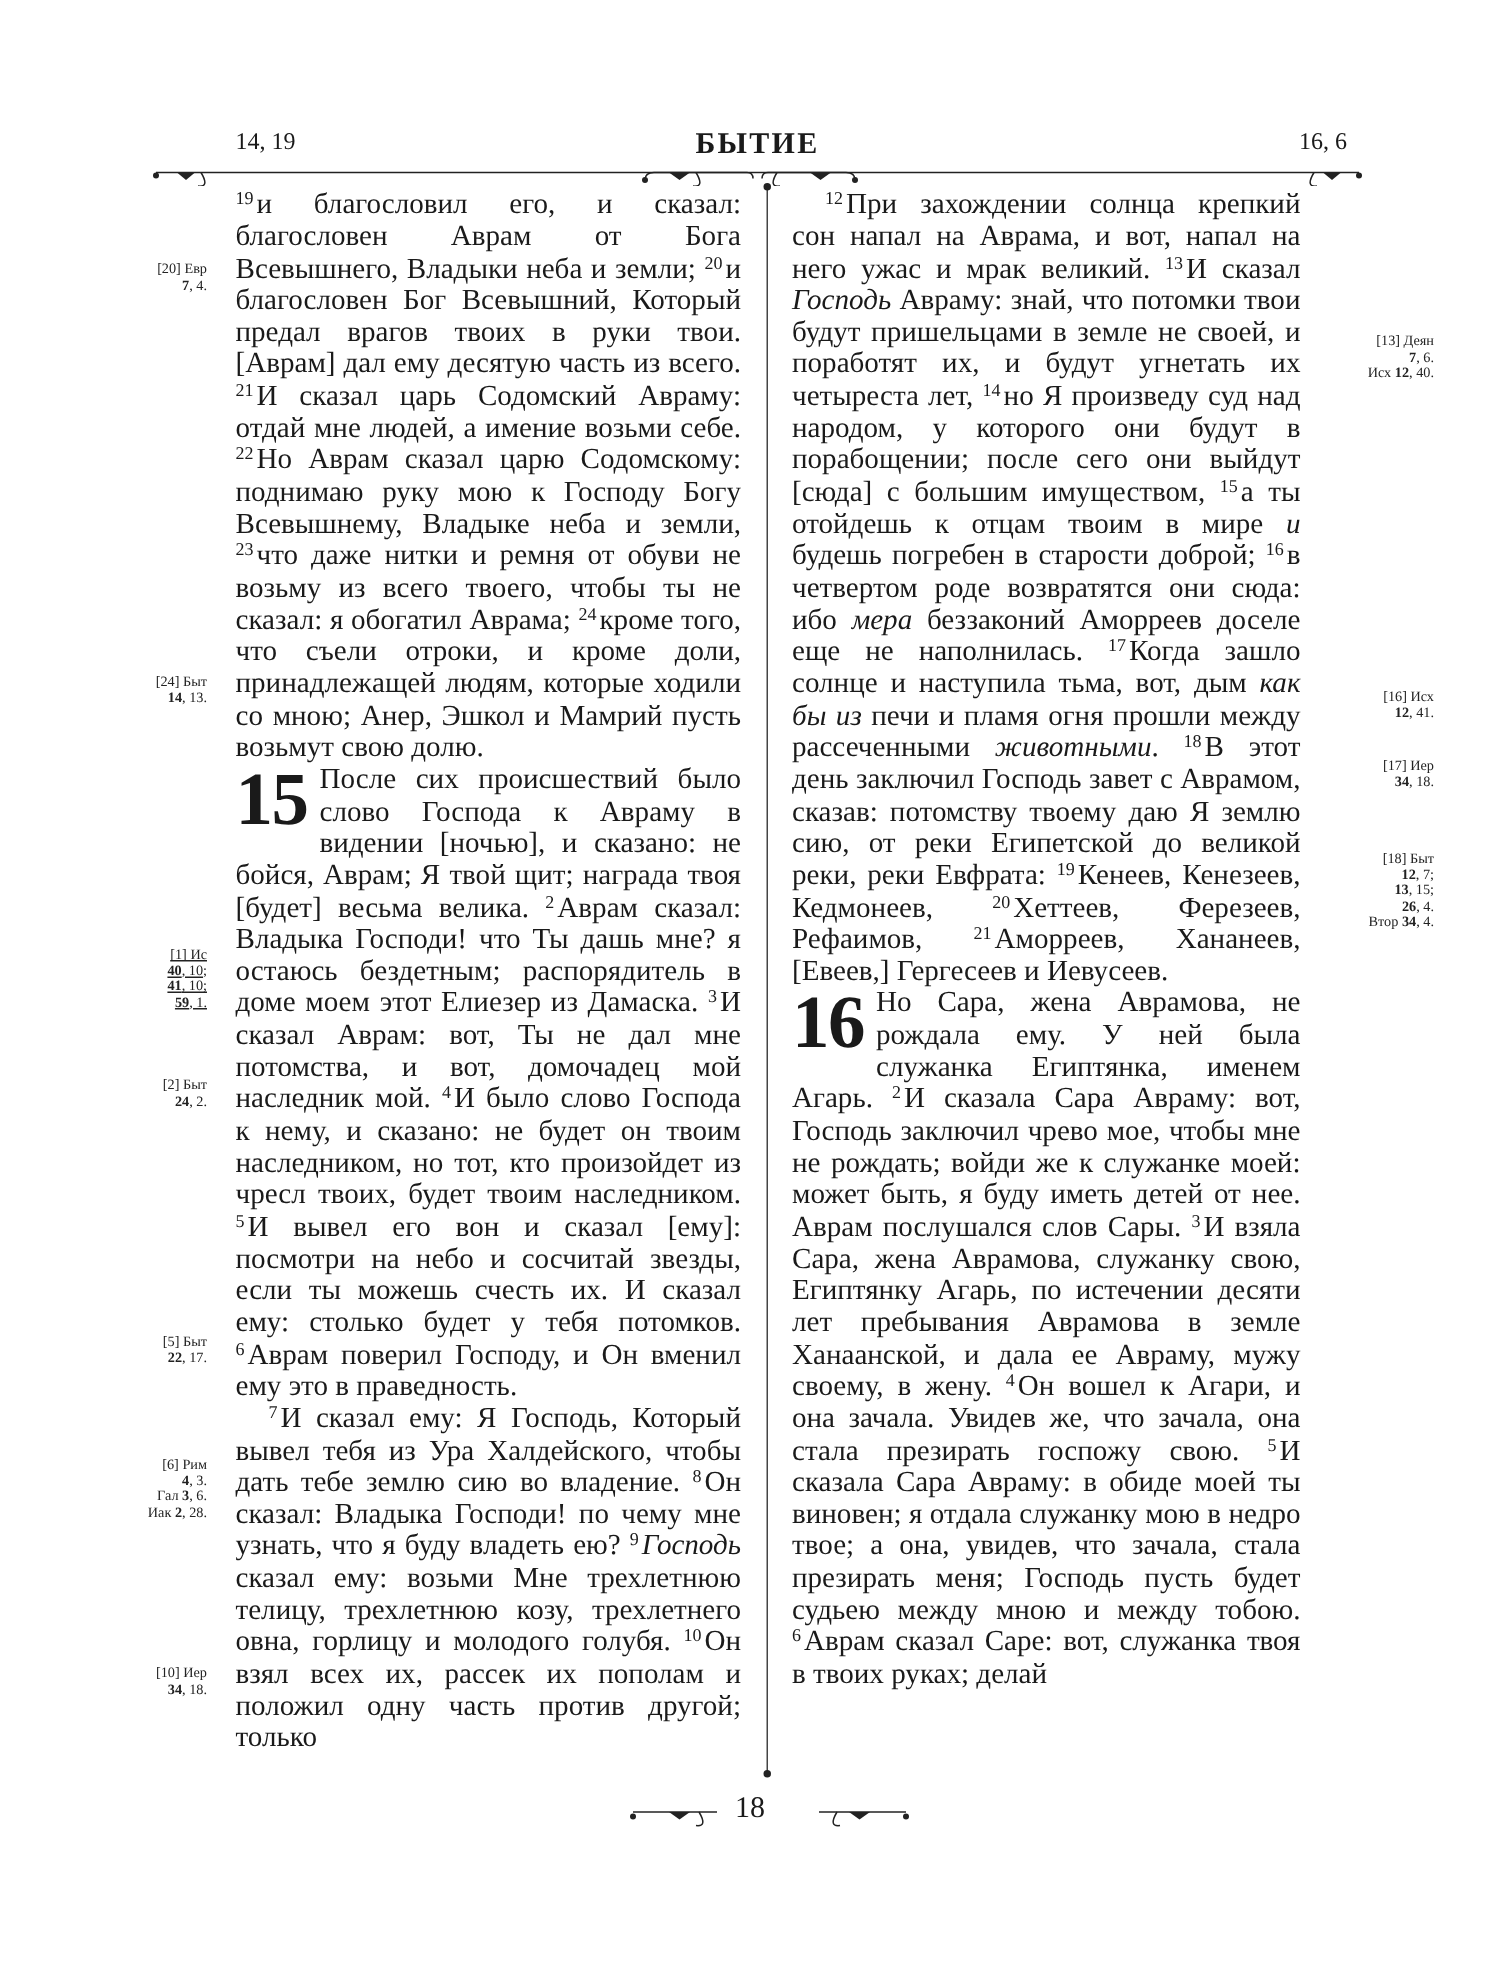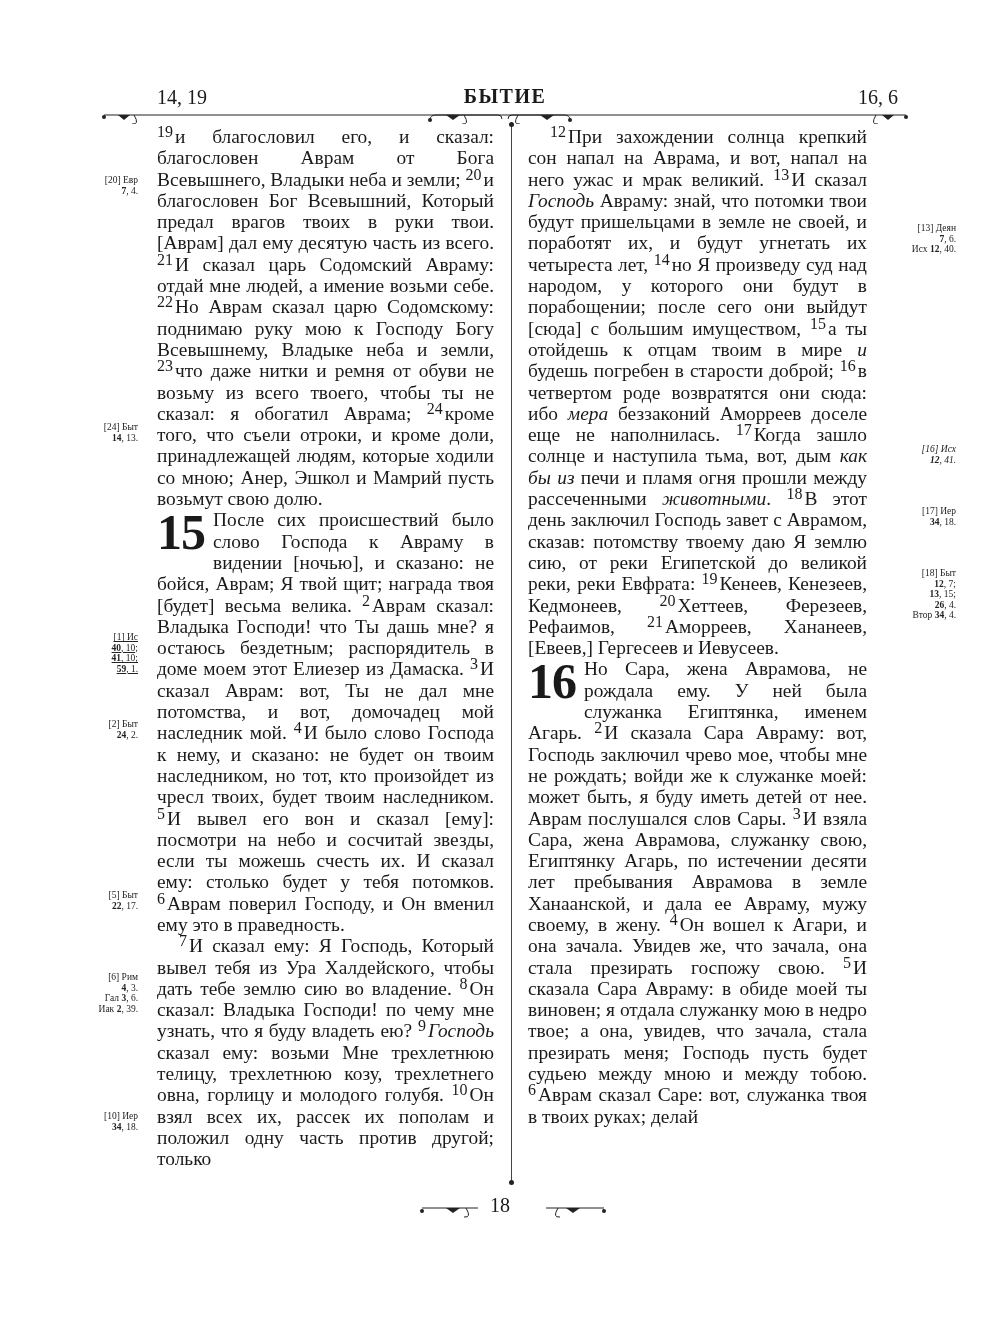--- a/index.html
+++ b/index.html
@@ -1,39 +1,39 @@
 <!DOCTYPE html>
 <html><head>
 <meta charset="utf-8">
 <style>
   html, body { margin: 0; padding: 0; background: #ffffff; }
   body { width: 1000px; height: 1317px; position: relative; overflow: hidden;
          font-family: "Liberation Serif", "DejaVu Serif", serif; color: #1a1a1a; }
 
   .header { position: absolute; top: 84px; left: 100px; width: 810px; height: 40px; }
-  .hdr-left, .hdr-right { position: absolute; top: 2px; font-size: 20px; }
+  .hdr-left, .hdr-right { position: absolute; top: 2px; font-size: 16px; }
   .hdr-left { left: 57px; }
   .hdr-right { right: 12px; }
   .hdr-title { position: absolute; left: 0; right: 0; top: 1px; text-align: center;
                font-size: 20px; font-weight: bold; letter-spacing: 1.5px; }
   .hdr-rule { position: absolute; left: 0; top: 0; }
 
   .divider { position: absolute; left: 511px; top: 124px; width: 1px; height: 1060px; background: #444; }
   .divider-dot-top, .divider-dot-bot { position: absolute; left: 509px; width: 5px; height: 5px;
                                       border-radius: 50%; background: #222; }
   .divider-dot-top { top: 122px; }
   .divider-dot-bot { top: 1180px; }
 
   .col { position: absolute; top: 126px; font-size: 19.4px; line-height: 21.3px; text-align: justify;
          hyphens: manual; }
   .col-left { left: 157px; width: 337px; }
   .col-right { left: 528px; width: 339px; }
   .col p { margin: 0; }
   .col p.indent { text-indent: 22px; }
-  .vn { font-size: 16px; vertical-align: 6px; line-height: 0; margin-right: 2px; }
+  .vn { font-size: 12px; vertical-align: 6px; line-height: 0; margin-right: 2px; }
   .it { font-style: italic; }
   .chap { float: left; font-size: 50px; line-height: 40px; font-weight: bold; margin: 3px 8px 0 0;
           letter-spacing: -1px; }
 
   .ref { position: absolute; font-size: 9.5px; line-height: 10.5px; color: #222; }
   .ref-left { text-align: right; width: 60px; }
   .ref-right { text-align: right; width: 70px; left: 886px; }
   .ref b { font-weight: bold; }
 
   .footer { position: absolute; top: 1192px; left: 0; width: 1000px; height: 30px; }
@@ -92,21 +92,21 @@
     <span class="chap">16</span>
     <span>Но Сара, жена Аврамова, не рождала ему. У ней была служанка Египтянка, именем Агарь. </span><span id="rp3v"><span class="vn">2</span><span>И сказала Сара Авраму: вот, Господь заключил чрево мое, чтобы мне не рождать; войди же к служанке моей: может быть, я буду иметь детей от нее. Аврам послушался слов Сары. </span><span class="vn">3</span><span>И взяла Сара, жена Аврамова, служанку свою, Египтянку Агарь, по истечении десяти лет пребывания Аврамова в земле Ханаанской, и дала ее Авраму, мужу своему, в жену. </span><span class="vn">4</span><span>Он вошел к Агари, и она зачала. Увидев же, что зачала, она стала презирать госпожу свою. </span><span class="vn">5</span><span>И сказала Сара Авраму: в обиде моей ты виновен; я отдала служанку мою в недро твое; а она, увидев, что зачала, стала презирать меня; Господь пусть будет судьею между мною и между тобою. </span><span class="vn">6</span><span>Аврам сказал Саре: вот, служанка твоя в твоих руках; делай</span></span>
   </p>
 </div>
 
 <div id="refs-left">
     <div class="ref ref-left" style="top: 175px; left: 78px;">
       <div>[20] Евр</div>
       <div><b>7</b><span>, 4.</span></div>
     </div>
-    <div class="ref ref-left" style="top: 422px; left: 78px;">
+    <div class="ref ref-left" style="top: 450px; left: 78px;">
       <div>[24] Быт</div>
       <div><b>14</b><span>, 13.</span></div>
     </div>
     <div class="ref ref-left" style="top: 632px; left: 78px; text-decoration: underline;">
       <div>[1] Ис</div>
       <div><b>40</b><span>, 10;</span></div>
       <div><b>41</b><span>, 10;</span></div>
       <div><b>59</b><span>, 1.</span></div>
     </div>
     <div class="ref ref-left" style="top: 719px; left: 78px;">
@@ -114,34 +114,34 @@
       <div><b>24</b><span>, 2.</span></div>
     </div>
     <div class="ref ref-left" style="top: 890px; left: 78px;">
       <div>[5] Быт</div>
       <div><b>22</b><span>, 17.</span></div>
     </div>
     <div class="ref ref-left" style="top: 972px; left: 78px;">
       <div>[6] Рим</div>
       <div><b>4</b><span>, 3.</span></div>
       <div><span>Гал </span><b>3</b><span>, 6.</span></div>
-      <div><span>Иак </span><b>2</b><span>, 39.</span></div>
+      <div><span>Иак </span><b>2</b><span>, 28.</span></div>
     </div>
     <div class="ref ref-left" style="top: 1111px; left: 78px;">
       <div>[10] Иер</div>
       <div><b>34</b><span>, 18.</span></div>
     </div>
   </div>
 <div id="refs-right">
     <div class="ref ref-right" style="top: 223px;">
       <div>[13] Деян</div>
       <div><b>7</b><span>, 6.</span></div>
       <div><span>Исх </span><b>12</b><span>, 40.</span></div>
     </div>
-    <div class="ref ref-right" style="top: 444px; font-style: italic;">
+    <div class="ref ref-right" style="top: 460px;">
       <div>[16] Исх</div>
       <div><b>12</b><span>, 41.</span></div>
     </div>
     <div class="ref ref-right" style="top: 506px;">
       <div>[17] Иер</div>
       <div><b>34</b><span>, 18.</span></div>
     </div>
     <div class="ref ref-right" style="top: 568px;">
       <div>[18] Быт</div>
       <div><b>12</b><span>, 7;</span></div>

